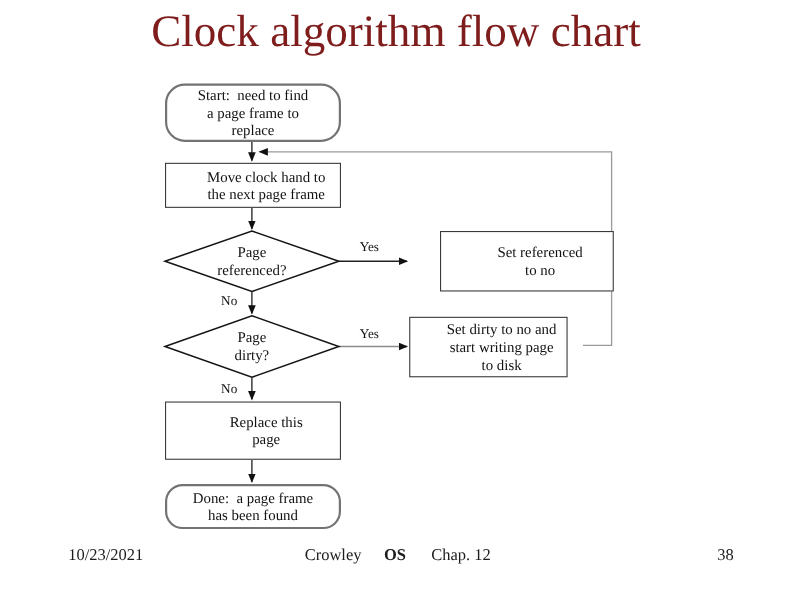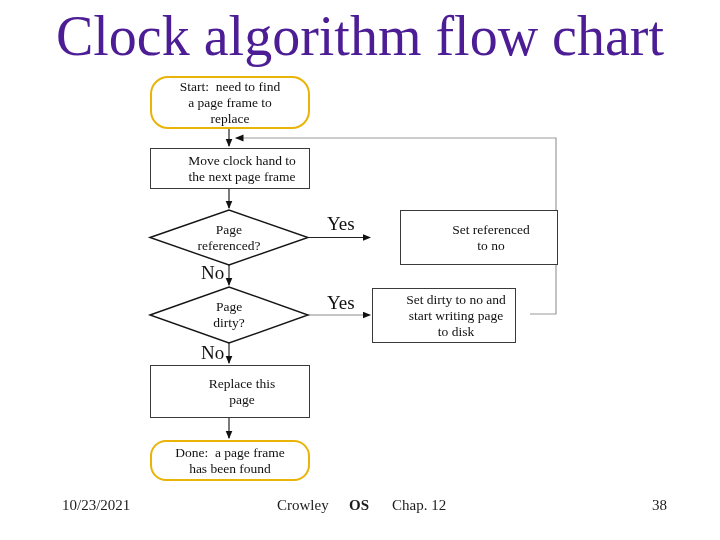--- a/index.html
+++ b/index.html
@@ -8,48 +8,48 @@
     background:#ffffff;
     font-family:"Liberation Serif","DejaVu Serif",serif;
     color:#000;
     position:relative;
     overflow:hidden;
   }
   .slide{position:absolute;inset:0;background:#fff;}
   .title{
     position:absolute;left:0;right:0;top:6px;
     text-align:center;
-    font-size:56px;line-height:1.1;
-    color:#4c1d95;
+    font-size:41px;line-height:1.1;
+    color:#7f1d1d;
     white-space:pre;
   }
   .fc-svg{position:absolute;left:0;top:0;width:720px;height:540px;}
   .node{
     position:absolute;
     display:flex;align-items:center;justify-content:center;
     text-align:center;
     font-size:13.5px;line-height:16px;
     white-space:pre;
     color:#111;
     box-sizing:border-box;
   }
   .terminal{
-    border:2px solid #eab308;
+    border:2px solid #737373;
     border-radius:18px;
     background:#fff;
   }
   .process{
     border:1px solid #3a3a3a;
     background:#fff;
     padding-left:24px;
   }
   .diamond-label{background:transparent;}
   .edge-label{
     position:absolute;
-    font-size:19px;line-height:14px;
+    font-size:12px;line-height:14px;
     color:#111;
     white-space:pre;
   }
   .footer-item{
     position:absolute;
     top:496px;
     font-size:15px;line-height:18px;
     color:#1c1c1c;
     white-space:pre;
   }

